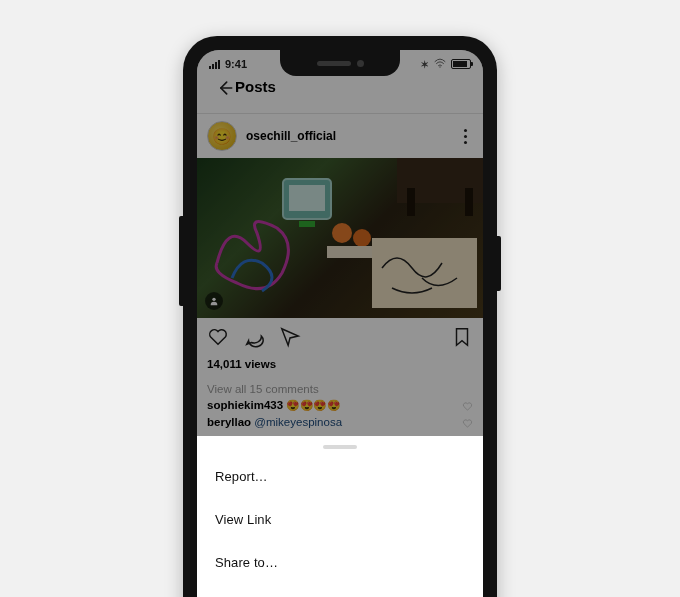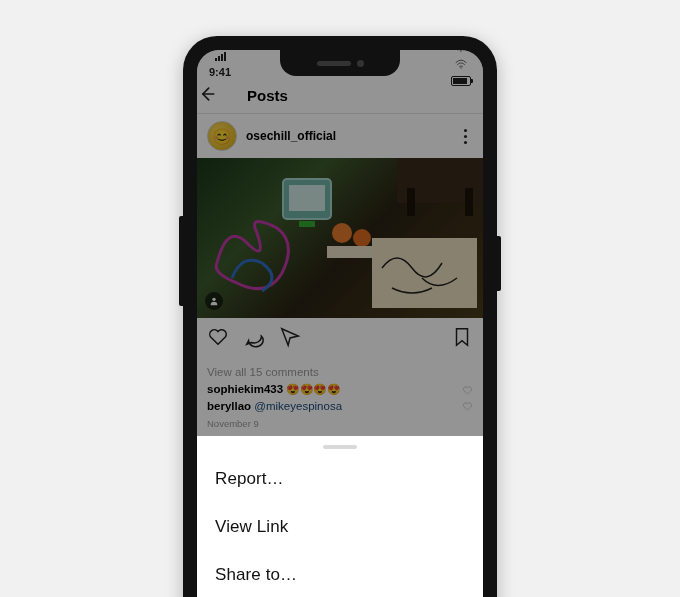--- a/index.html
+++ b/index.html
@@ -29,32 +29,32 @@
     display:flex; align-items:center; justify-content:center; gap:6px;
   }
   .speaker { width:34px; height:5px; background:#333; border-radius:3px; }
   .cam { width:7px; height:7px; background:#333; border-radius:50%; }
 
   
   .statusbar {
     height:28px; display:flex; justify-content:space-between; align-items:center;
     padding:0 12px; font-size:11px; font-weight:600; color:#222;
   }
-  .status-left, .status-right { display:flex; align-items:center; gap:5px;flex-direction:column; }
+  .status-left, .status-right { display:flex; align-items:center; gap:5px; }
   .bars { display:flex; align-items:flex-end; gap:1px; height:10px; }
   .bars span { width:2px; background:#222; display:block; }
   .bars span:nth-child(1){height:3px}.bars span:nth-child(2){height:5px}.bars span:nth-child(3){height:7px}.bars span:nth-child(4){height:9px}
   .wifi, .bt { font-size:10px; opacity:.8; }
   .battery { width:20px; height:10px; border:1px solid #222; border-radius:2px; position:relative; }
   .battery::after { content:""; position:absolute; right:-3px; top:2px; width:2px; height:4px; background:#222; border-radius:0 1px 1px 0; }
   .battery .fill { position:absolute; inset:1px 3px 1px 1px; background:#222; }
 
   
   .navbar {
-    height:36px; display:flex; align-items:center; gap:30px; padding:0 0; border-bottom:1px solid #e4e4e4;
+    height:36px; display:flex; gap:0; padding:0 18px; border-bottom:1px solid #e4e4e4;
   }
   .back-arrow svg { width:20px; height:20px; stroke:#222; }
   .nav-title { font-size:15px; font-weight:700; }
 
   
   .post-header { display:flex; align-items:center; padding:7px 10px; gap:9px; }
   .avatar { width:30px; height:30px; border-radius:50%; border:1px solid #ccc; display:flex; align-items:center; justify-content:center; font-size:16px; background:radial-gradient(circle at 40% 40%, #ffe26b, #e0b318 80%); }
   .avatar span { filter: hue-rotate(0deg); }
   .user-col { flex:1; display:flex; flex-direction:column; }
   .username { font-size:12px; font-weight:700; }
@@ -98,21 +98,21 @@
   
   .dim { position:absolute; inset:0; background:rgba(0,0,0,0.42); }
 
   
   .sheet {
     position:absolute; left:0; right:0; bottom:0; top:386px;
     background:#fff; border-radius:0;
   }
   .grip { width:34px; height:4px; background:#d9d9d9; border-radius:2px; margin:9px auto 6px; }
   .sheet-item {
-    padding:14px 18px; font-size:17px; letter-spacing:.1px; font-weight:500; color:#111;
+    padding:14px 18px; font-size:13px; letter-spacing:.1px; font-weight:500; color:#111;
   }
 </style>
 </head>
 <body>
 
 <div class="phone">
   <div class="screen">
     <div class="notch">
       <div class="speaker"></div>
         <div class="cam"></div>
@@ -218,20 +218,21 @@
           </span>
         <div class="spacer"></div>
         <span class="ic">
             <svg viewBox="0 0 24 24">
               <path d="M6 3 H18 V21 L12 16 L6 21 Z"></path>
             </svg>
           </span>
       </div>
 
       <div class="meta">
+        <div class="views">14,011 views</div>
         <div class="viewall">View all 15 comments</div>
 
         <div class="comment-row">
           <div class="txt">
             <span class="u">sophiekim433</span>
             <span class="emoji">😍😍😍😍</span>
           </div>
           <span class="heart-outline"><svg viewBox="0 0 24 24">
                 <path d="M12 20 L4 12 A5 5 0 1 1 12 6 A5 5 0 1 1 20 12 Z"></path>
               </svg></span>

